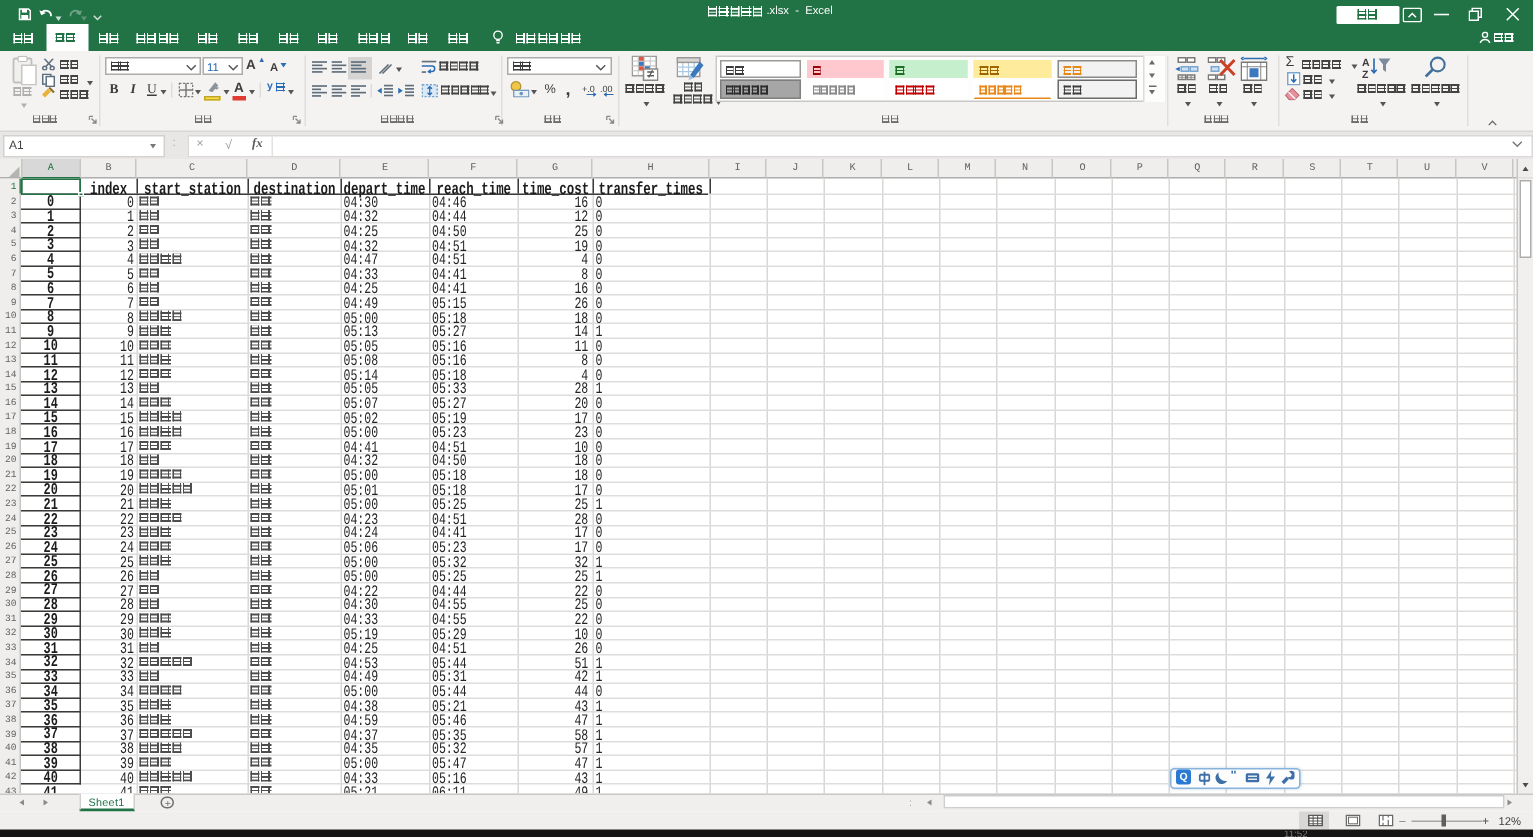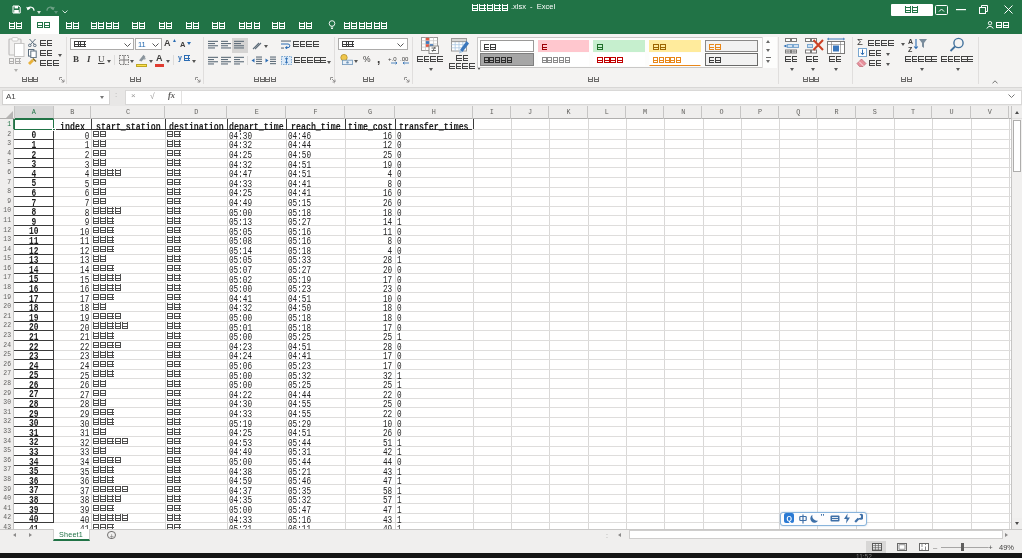--- a/index.html
+++ b/index.html
@@ -953,21 +953,21 @@
     <rect x="2" y="1.8" width="6" height="4.4" fill="none" stroke="#6a6a69" stroke-width="0.7"></rect>
   </svg>
 <svg style="position:absolute;left:919px;top:543px" width="10" height="8" viewBox="0 0 10 8">
     <rect x="0.5" y="0.5" width="9" height="7" fill="#fff" stroke="#6a6a69"></rect>
     <path d="M3 0.5 V4 M3 5.5 V7.5 M6.5 0.5 V2 M6.5 3.5 V7.5" stroke="#6a6a69" stroke-width="0.8"></path>
   </svg>
 <div style="position:absolute;left:932px;top:544.5px;font-family:'Liberation Sans',sans-serif;font-size:6px;color:#555;line-height:1;white-space:pre;transform:scaleX(0.7)">—</div>
 <div style="position:absolute;left:941px;top:546.6px;width:47px;height:1.2px;background:#a7a6a5;"></div>
 <div style="position:absolute;left:961px;top:542.8px;width:3px;height:8.4px;background:#5f5e5d;"></div>
 <div style="position:absolute;left:988px;top:543.5px;font-family:'Liberation Sans',sans-serif;font-size:8px;color:#555;line-height:1;white-space:pre;">+</div>
-<div style="position:absolute;left:999px;top:543.5px;font-family:'Liberation Sans',sans-serif;font-size:7.5px;color:#403f3e;line-height:1;white-space:pre;">49%</div>
+<div style="position:absolute;left:999px;top:543.5px;font-family:'Liberation Sans',sans-serif;font-size:7.5px;color:#403f3e;line-height:1;white-space:pre;">12%</div>
 <div style="position:absolute;left:0px;top:553.2px;width:1022px;height:4.8px;background:#151515;"></div>
 <div style="position:absolute;left:856px;top:554.4px;width:30px;height:3.6px;overflow:hidden;">
     <div style="position:absolute;left:0px;top:0px;font-family:'Liberation Sans',sans-serif;font-size:6.5px;color:#7a7a7a;line-height:1;white-space:pre;">11:52</div>
   </div>
 <div style="position:absolute;left:779.5px;top:511.5px;width:87px;height:14.5px;background:#fdfdfe;border:1px solid #88b4dc;border-radius:3px;box-shadow:0 0 2px rgba(120,160,200,0.5);"></div>
 <div style="position:absolute;left:783.8px;top:513.4px;width:10px;height:10px;background:#2a7ad4;border-radius:2px;">
     <div style="position:absolute;left:2.6px;top:1.8px;font-family:'Liberation Sans',sans-serif;font-size:7px;color:#fff;line-height:1;white-space:pre;font-weight:bold">Q</div>
   </div>
 <svg style="position:absolute;left:798.5px;top:513.5px" width="8" height="10" viewBox="0 0 8 10">
     <path d="M4 0.5 V9.5 M0.8 2.5 H7.2 M0.8 6.5 H7.2 M0.8 2.5 V6.5 M7.2 2.5 V6.5" stroke="#3e70a8" stroke-width="1.2" fill="none"></path>

